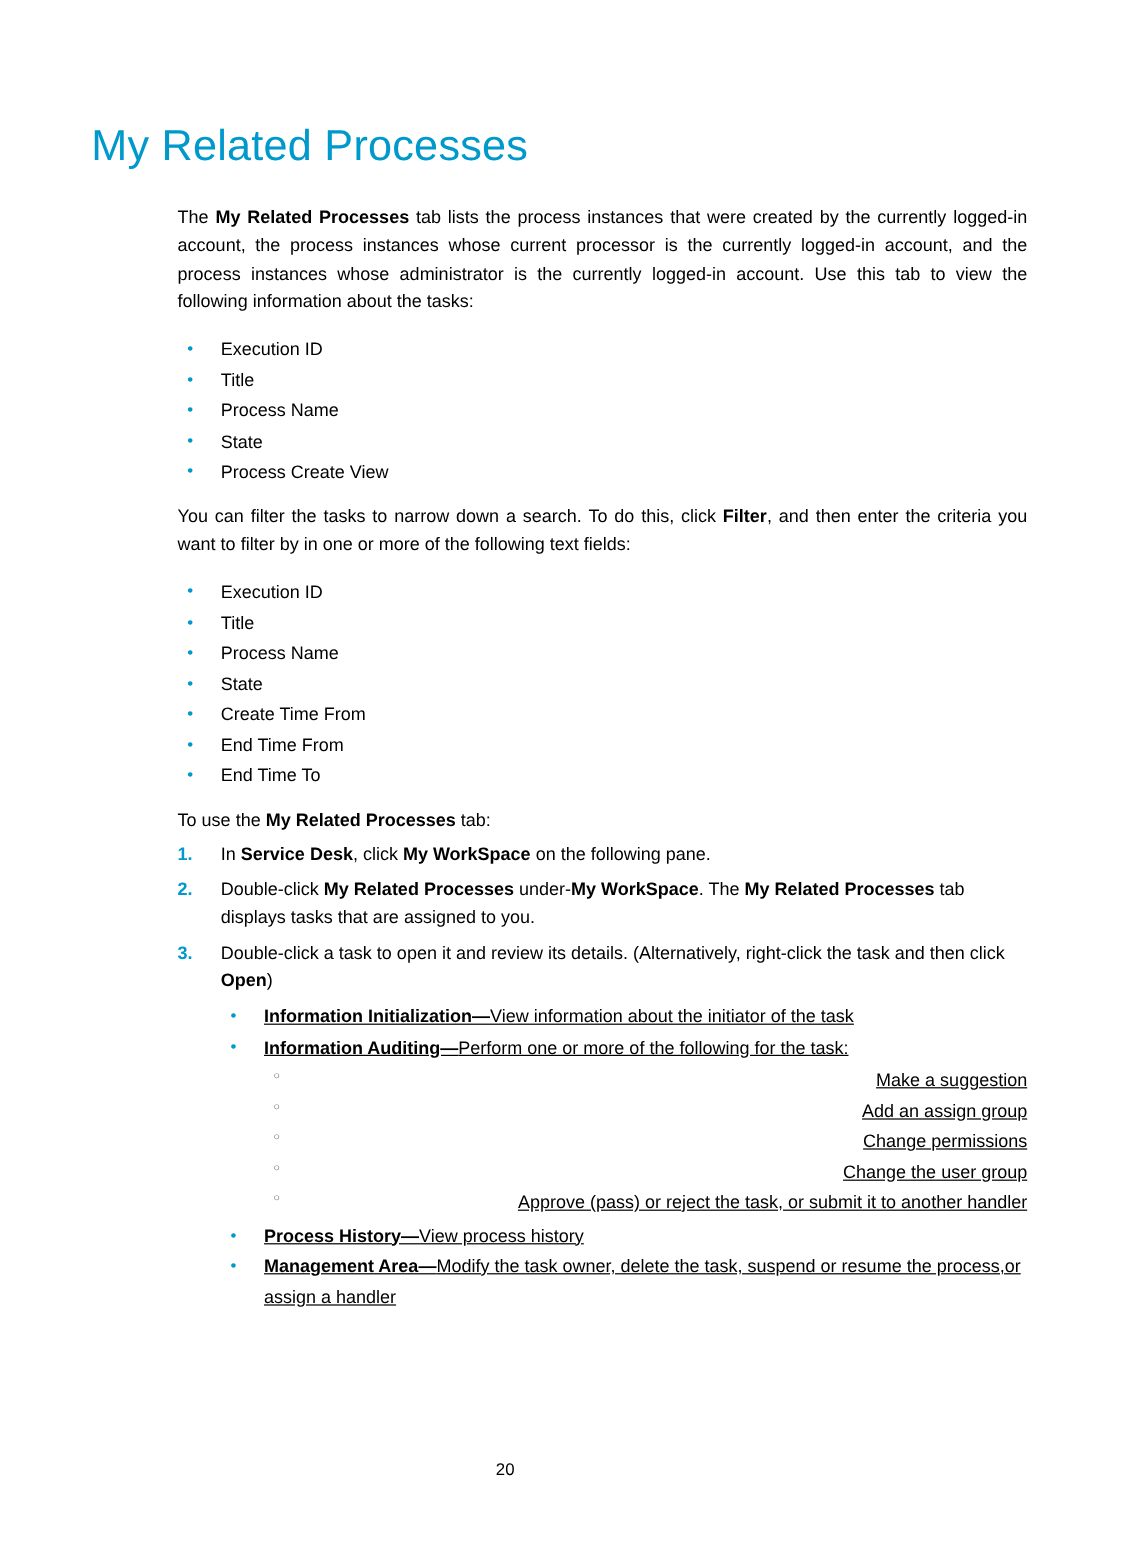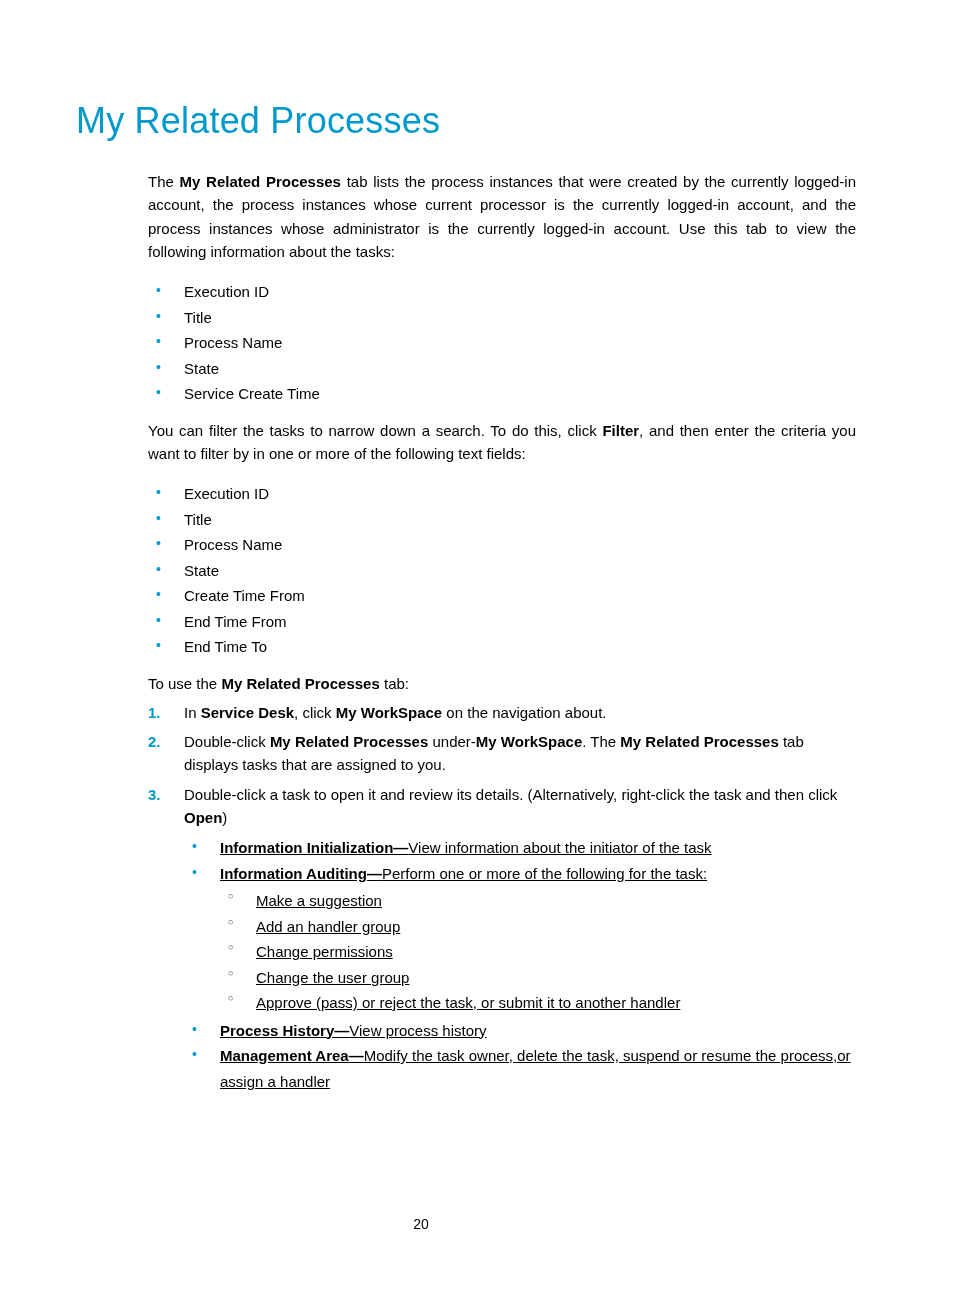--- a/index.html
+++ b/index.html
@@ -107,20 +107,21 @@
   }
   ul.subsub {
     list-style: none;
     margin: 2px 0 2px 0;
     padding: 0;
   }
   ul.subsub > li {
     position: relative;
     padding-left: 36px;
     line-height: 1.7;
+    text-align: right;
   }
   ul.subsub > li::before {
     content: "○";
     color: #444;
     position: absolute;
     left: 8px;
     top: 1px;
     font-size: 9px;
   }
   b { font-weight: 700; }
@@ -144,21 +145,21 @@
 
     <p class="para">
       <span>The </span><b>My Related Processes</b><span> tab lists the process instances that were created by the currently logged-in account, the process instances whose current processor is the currently logged-in account, and the process instances whose administrator is the currently logged-in account. Use this tab to view the following information about the tasks:</span>
     </p>
 
     <ul class="bullets">
       <li>Execution ID</li>
       <li>Title</li>
       <li>Process Name</li>
       <li>State</li>
-      <li>Service Create Time</li>
+      <li>Process Create View</li>
     </ul>
 
     <p class="para">
       <span>You can filter the tasks to narrow down a search. To do this, click </span><b>Filter</b><span>, and then enter the criteria you want to filter by in one or more of the following text fields:</span>
     </p>
 
     <ul class="bullets">
       <li>Execution ID</li>
       <li>Title</li>
       <li>Process Name</li>
@@ -167,36 +168,36 @@
       <li>End Time From</li>
       <li>End Time To</li>
     </ul>
 
     <p class="para use">
       <span>To use the </span><b>My Related Processes</b><span> tab:</span>
     </p>
 
     <ol class="steps">
       <li>
-        <span>In </span><b>Service Desk</b><span>, click </span><b>My WorkSpace</b><span> on the navigation about.</span>
+        <span>In </span><b>Service Desk</b><span>, click </span><b>My WorkSpace</b><span> on the following pane.</span>
       </li>
       <li>
         <span>Double-click </span><b>My Related Processes</b><span> under-</span><b>My WorkSpace</b><span>. The </span><b>My Related Processes</b><span> tab displays tasks that are assigned to you.</span>
       </li>
       <li>
         <span>Double-click a task to open it and review its details. (Alternatively, right-click the task and then click </span><b>Open</b><span>)</span>
         <ul class="sub">
           <li>
             <b>Information Initialization—</b><span>View information about the initiator of the task</span>
           </li>
           <li>
             <b>Information Auditing—</b><span>Perform one or more of the following  for the task:</span>
             <ul class="subsub">
               <li>Make a suggestion</li>
-              <li>Add an handler group</li>
+              <li>Add an assign group</li>
               <li>Change permissions</li>
               <li>Change the user group</li>
               <li>Approve (pass) or reject the task, or submit it to another handler</li>
             </ul>
           </li>
           <li>
             <b>Process History—</b><span>View process history</span>
           </li>
           <li>
             <b>Management Area—</b><span>Modify the task owner, delete the task, suspend or resume the process,or assign a handler</span>

